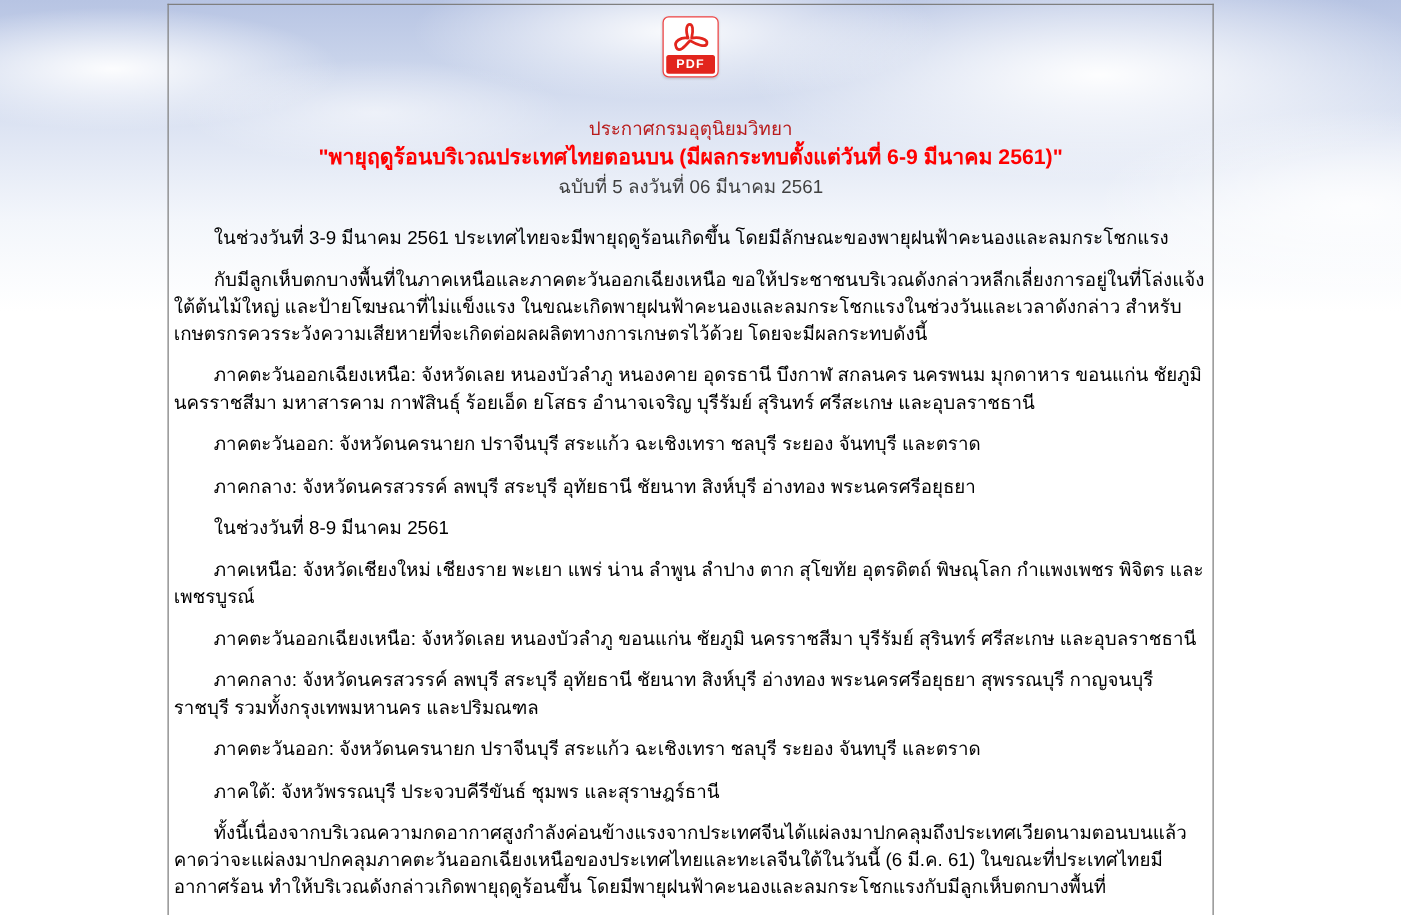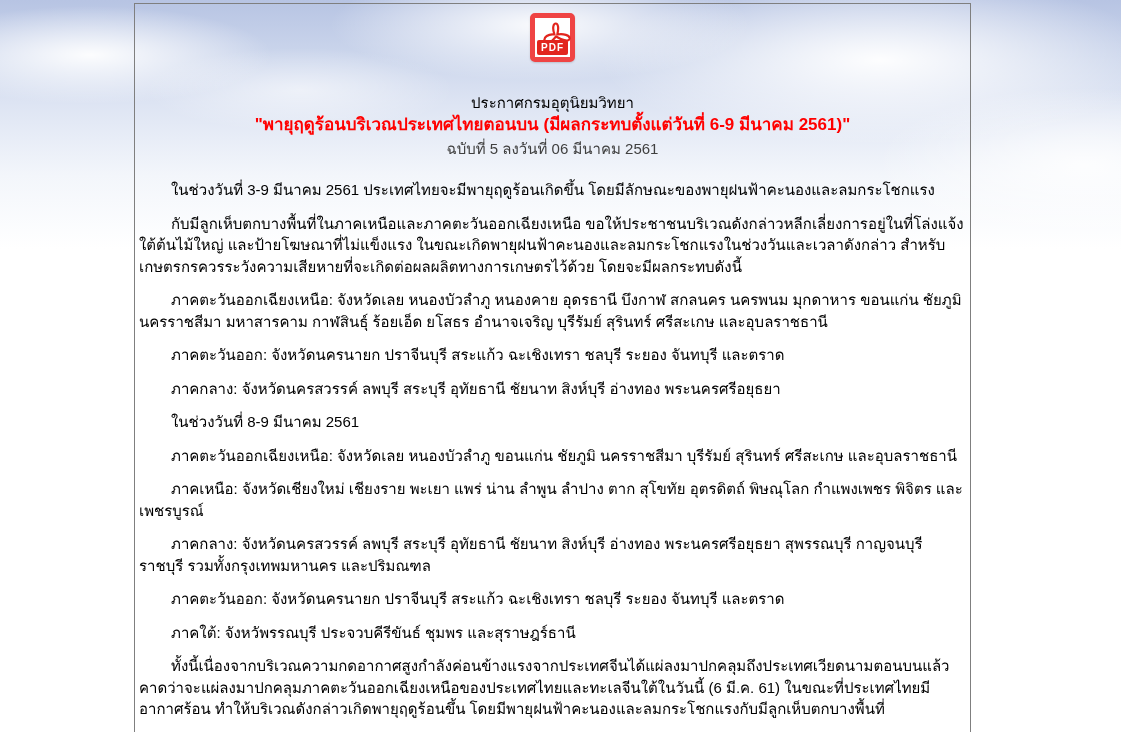--- a/index.html
+++ b/index.html
@@ -24,41 +24,41 @@
     border: 1px solid #7f7f7f;
     border-bottom: none;
     background: transparent;
     padding: 5px 4px 20px 4px;
   }
   .pdf-wrap { text-align: center; margin-top: 4px; }
   .pdf-card {
     display: inline-block;
     width: 45px; height: 49px;
     background: #ffffff;
-    border: 5px solid #ef4444;
+    border: 1px solid #ef4444;
     border-radius: 5px;
     position: relative;
     box-shadow: 0 1px 2px rgba(0,0,0,.15);
     cursor: pointer;
   }
   .pdf-glyph { position: absolute; top: 3px; left: 7px; }
   .pdf-band {
     position: absolute;
     left: 2px; right: 2px; bottom: 2px;
     height: 15px;
     border-radius: 2px;
     color: #ffffff;
     font-size: 10px;
     font-weight: bold;
     line-height: 15px;
     text-align: center;
     letter-spacing: 1px;
   }
   .title-block { text-align: center; margin-top: 26px; }
-  .title-line1 { font-size: 15px; color: #000000; line-height: 21px; }
+  .title-line1 { font-size: 15px; color: #b91c1c; line-height: 21px; }
   .title-line2 { font-size: 17px; font-weight: bold; line-height: 23px; }
   .title-line3 { font-size: 15px; color: #404040; line-height: 21px; margin-top: 2px; }
   .body-text { margin-top: 20px; }
   .body-text p {
     font-size: 15px;
     color: #000;
     line-height: 21.5px;
     text-indent: 32px;
     margin: 12px 0;
     text-align: left;
@@ -86,21 +86,21 @@
     <div class="title-line3">ฉบับที่ 5 ลงวันที่ 06 มีนาคม 2561</div>
   </div>
 
   <div class="body-text">
     <p>ในช่วงวันที่ 3-9 มีนาคม 2561 ประเทศไทยจะมีพายุฤดูร้อนเกิดขึ้น โดยมีลักษณะของพายุฝนฟ้าคะนองและลมกระโชกแรง</p>
     <p>กับมีลูกเห็บตกบางพื้นที่ในภาคเหนือและภาคตะวันออกเฉียงเหนือ ขอให้ประชาชนบริเวณดังกล่าวหลีกเลี่ยงการอยู่ในที่โล่งแจ้ง ใต้ต้นไม้ใหญ่ และป้ายโฆษณาที่ไม่แข็งแรง ในขณะเกิดพายุฝนฟ้าคะนองและลมกระโชกแรงในช่วงวันและเวลาดังกล่าว สำหรับเกษตรกรควรระวังความเสียหายที่จะเกิดต่อผลผลิตทางการเกษตรไว้ด้วย โดยจะมีผลกระทบดังนี้</p>
     <p>ภาคตะวันออกเฉียงเหนือ: จังหวัดเลย หนองบัวลำภู หนองคาย อุดรธานี บึงกาฬ สกลนคร นครพนม มุกดาหาร ขอนแก่น ชัยภูมิ นครราชสีมา มหาสารคาม กาฬสินธุ์ ร้อยเอ็ด ยโสธร อำนาจเจริญ บุรีรัมย์ สุรินทร์ ศรีสะเกษ และอุบลราชธานี</p>
     <p>ภาคตะวันออก: จังหวัดนครนายก ปราจีนบุรี สระแก้ว ฉะเชิงเทรา ชลบุรี ระยอง จันทบุรี และตราด</p>
     <p>ภาคกลาง: จังหวัดนครสวรรค์ ลพบุรี สระบุรี อุทัยธานี ชัยนาท สิงห์บุรี อ่างทอง พระนครศรีอยุธยา</p>
     <p>ในช่วงวันที่ 8-9 มีนาคม 2561</p>
+    <p>ภาคเหนือ: จังหวัดเชียงใหม่ เชียงราย พะเยา แพร่ น่าน ลำพูน ลำปาง ตาก สุโขทัย อุตรดิตถ์ พิษณุโลก กำแพงเพชร พิจิตร และเพชรบูรณ์</p>
     <p>ภาคตะวันออกเฉียงเหนือ: จังหวัดเลย หนองบัวลำภู ขอนแก่น ชัยภูมิ นครราชสีมา บุรีรัมย์ สุรินทร์ ศรีสะเกษ และอุบลราชธานี</p>
-    <p>ภาคเหนือ: จังหวัดเชียงใหม่ เชียงราย พะเยา แพร่ น่าน ลำพูน ลำปาง ตาก สุโขทัย อุตรดิตถ์ พิษณุโลก กำแพงเพชร พิจิตร และเพชรบูรณ์</p>
     <p>ภาคกลาง: จังหวัดนครสวรรค์ ลพบุรี สระบุรี อุทัยธานี ชัยนาท สิงห์บุรี อ่างทอง พระนครศรีอยุธยา สุพรรณบุรี กาญจนบุรี ราชบุรี รวมทั้งกรุงเทพมหานคร และปริมณฑล</p>
     <p>ภาคตะวันออก: จังหวัดนครนายก ปราจีนบุรี สระแก้ว ฉะเชิงเทรา ชลบุรี ระยอง จันทบุรี และตราด</p>
     <p>ภาคใต้: จังหวัพรรณบุรี ประจวบคีรีขันธ์ ชุมพร และสุราษฎร์ธานี</p>
     <p>ทั้งนี้เนื่องจากบริเวณความกดอากาศสูงกำลังค่อนข้างแรงจากประเทศจีนได้แผ่ลงมาปกคลุมถึงประเทศเวียดนามตอนบนแล้ว คาดว่าจะแผ่ลงมาปกคลุมภาคตะวันออกเฉียงเหนือของประเทศไทยและทะเลจีนใต้ในวันนี้ (6 มี.ค. 61) ในขณะที่ประเทศไทยมีอากาศร้อน ทำให้บริเวณดังกล่าวเกิดพายุฤดูร้อนขึ้น โดยมีพายุฝนฟ้าคะนองและลมกระโชกแรงกับมีลูกเห็บตกบางพื้นที่</p>
   </div>
 
 </div>
 
 </body></html>

